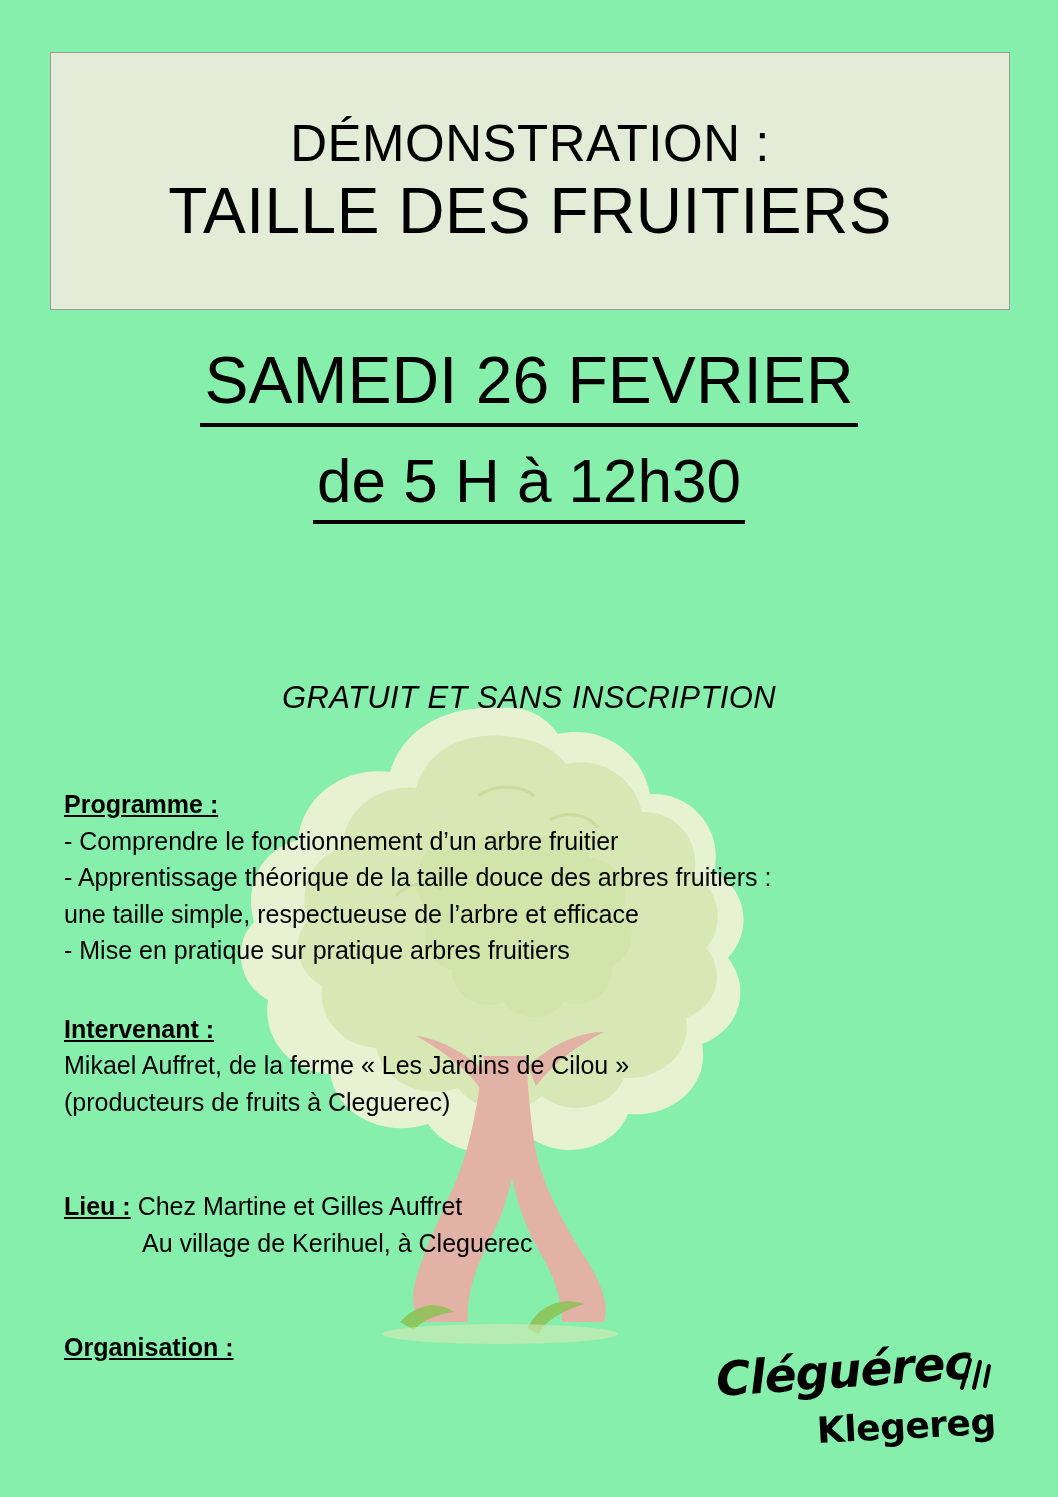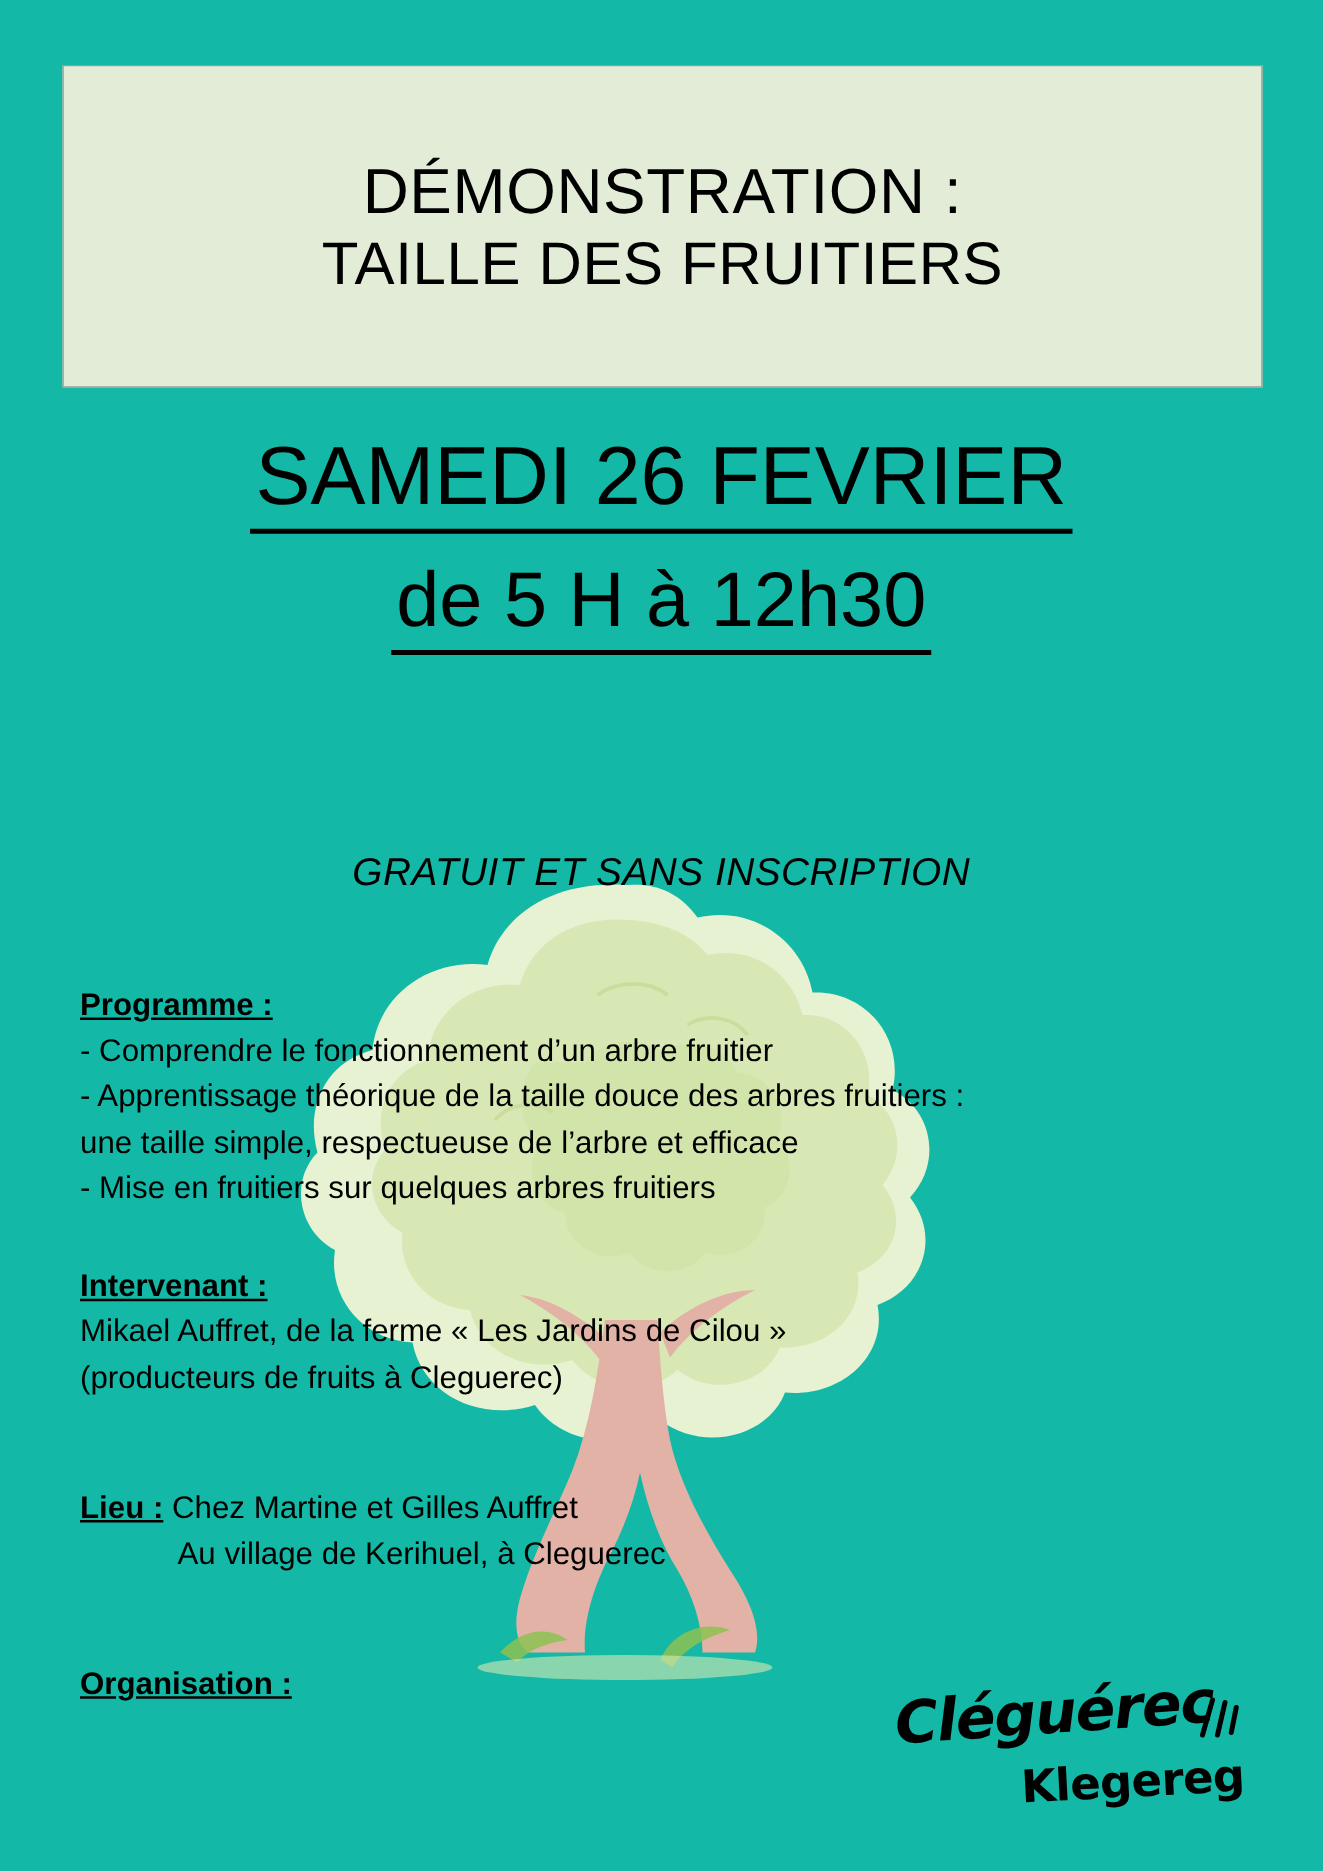--- a/index.html
+++ b/index.html
@@ -14,21 +14,21 @@
     overflow: hidden;
     font-family: "Liberation Sans", sans-serif;
     color: #000000;
   }
 
   .poster {
     position: absolute;
     inset: 0;
     width: 1058px;
     height: 1497px;
-    background: #14b8a6;
+    background: #86efac;
   }
 
   
   .title-box {
     position: absolute;
     left: 50px;
     top: 52px;
     width: 960px;
     height: 258px;
     background: #e2ecd6;
@@ -41,21 +41,21 @@
     z-index: 5;
   }
   .title-line1 {
     font-size: 51px;
     line-height: 1.12;
     letter-spacing: 0.5px;
     font-weight: 400;
     white-space: nowrap;
   }
   .title-line2 {
-    font-size: 48px;
+    font-size: 64px;
     line-height: 1.12;
     letter-spacing: 0.5px;
     font-weight: 400;
     white-space: nowrap;
     margin-top: 4px;
   }
 
   
   .date-block {
     position: absolute;
@@ -253,21 +253,21 @@
 
   <div class="free-note">GRATUIT ET SANS INSCRIPTION</div>
 
   <div class="body-text">
 
     <div class="section">
       <div><span class="section-title">Programme :</span></div>
       <div class="para-line">- Comprendre le fonctionnement d’un arbre fruitier</div>
       <div class="para-line">- Apprentissage théorique de la taille douce des arbres fruitiers :</div>
       <div class="para-line">une taille simple, respectueuse de l’arbre et efficace</div>
-      <div class="para-line">- Mise en fruitiers sur quelques arbres fruitiers</div>
+      <div class="para-line">- Mise en pratique sur pratique arbres fruitiers</div>
     </div>
 
     <div class="gap-md"></div>
 
     <div class="section">
       <div><span class="section-title">Intervenant :</span></div>
       <div class="para-line">Mikael Auffret, de la ferme « Les Jardins de Cilou »</div>
       <div class="para-line">(producteurs de fruits à Cleguerec)</div>
     </div>
 

